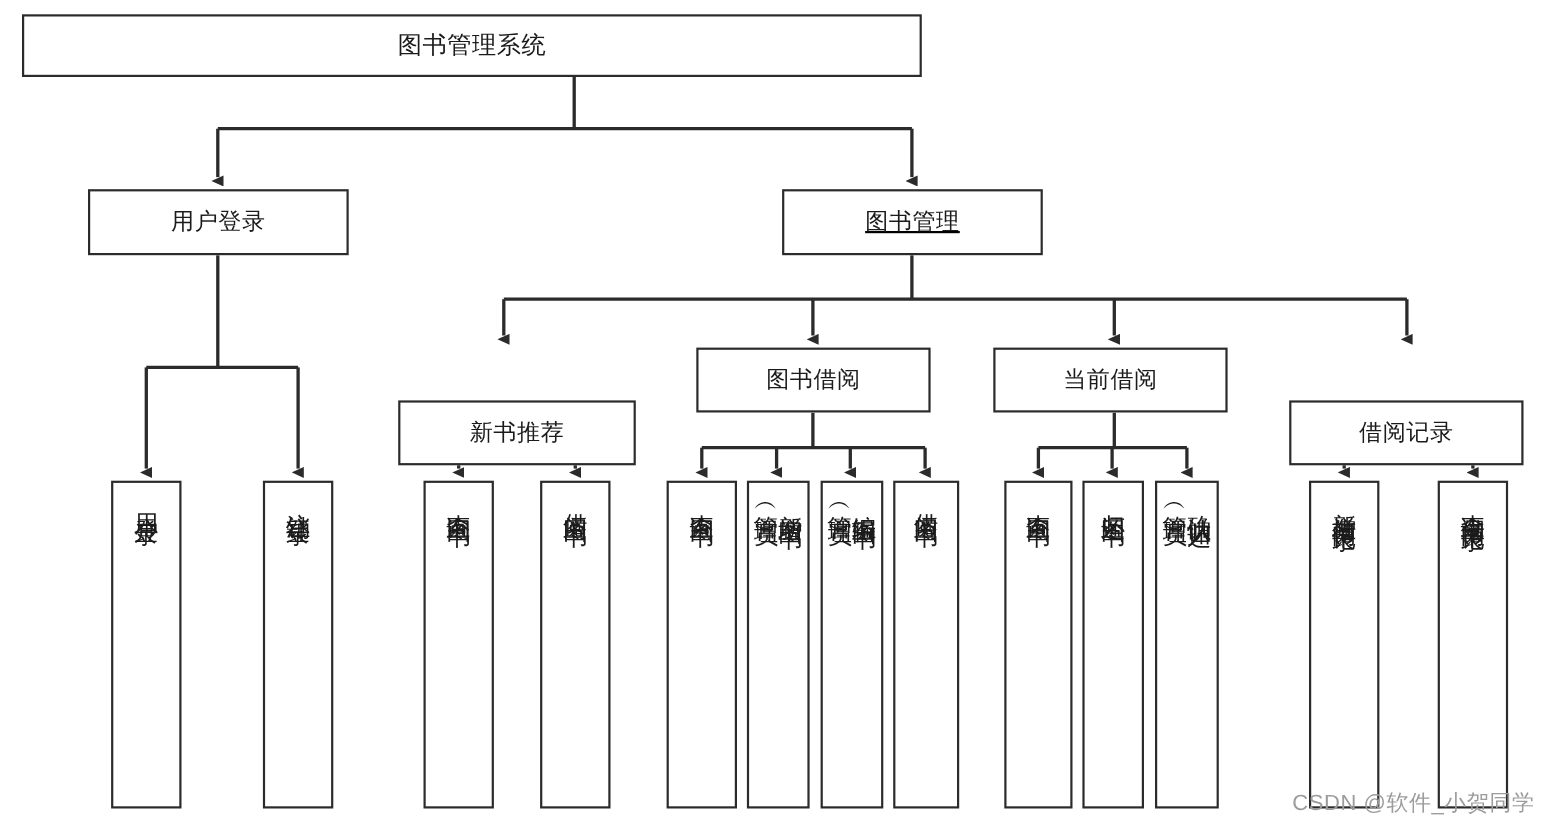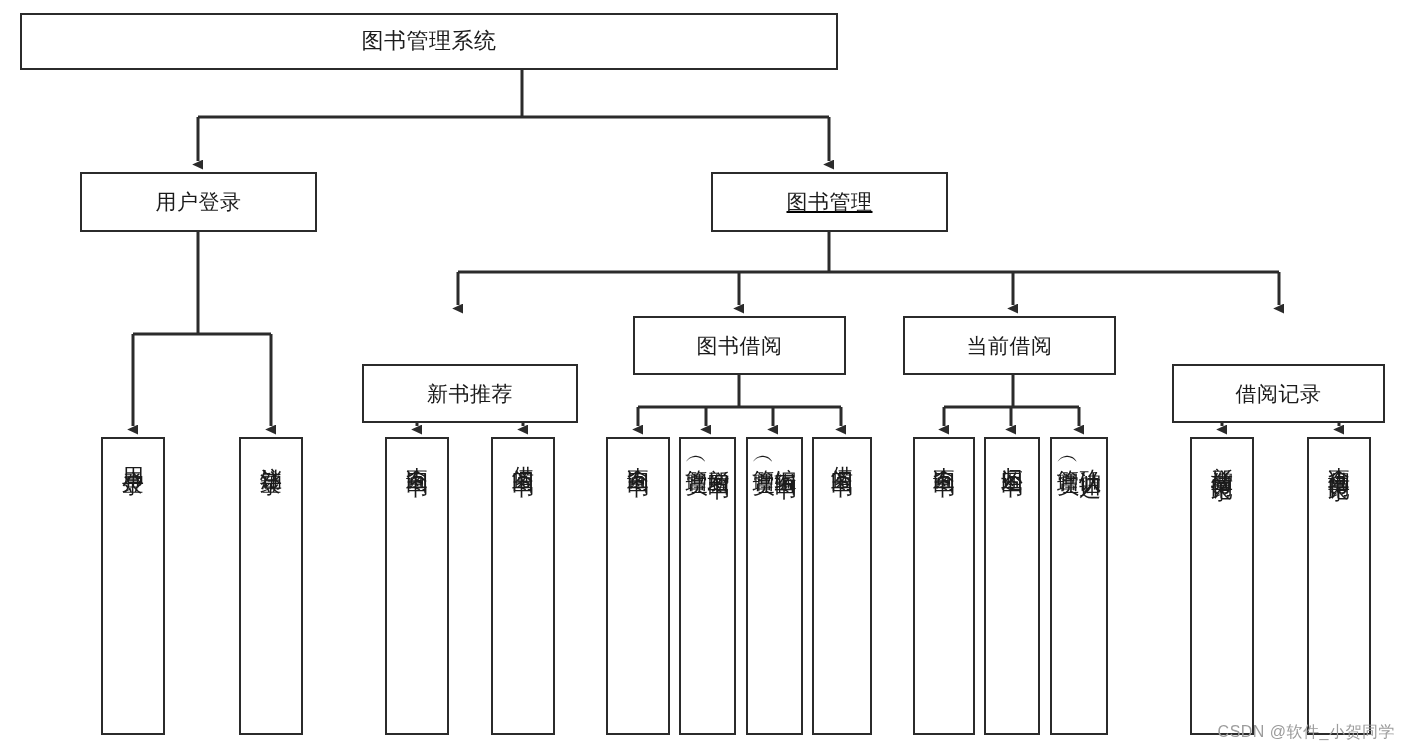--- a/index.html
+++ b/index.html
@@ -56,21 +56,21 @@
     letter-spacing: 3px;
     line-height: 1;
   }
   .node.root .label {
     font-size: 22px;
   }
   .watermark {
     position: absolute;
     right: 10px;
     bottom: 4px;
-    font-size: 16px;
+    font-size: 20px;
     color: #9c9c9c;
     letter-spacing: 0.5px;
     z-index: 3;
     white-space: pre;
   }
 </style>
 </head>
 <body>
 
 <div id="canvas">

